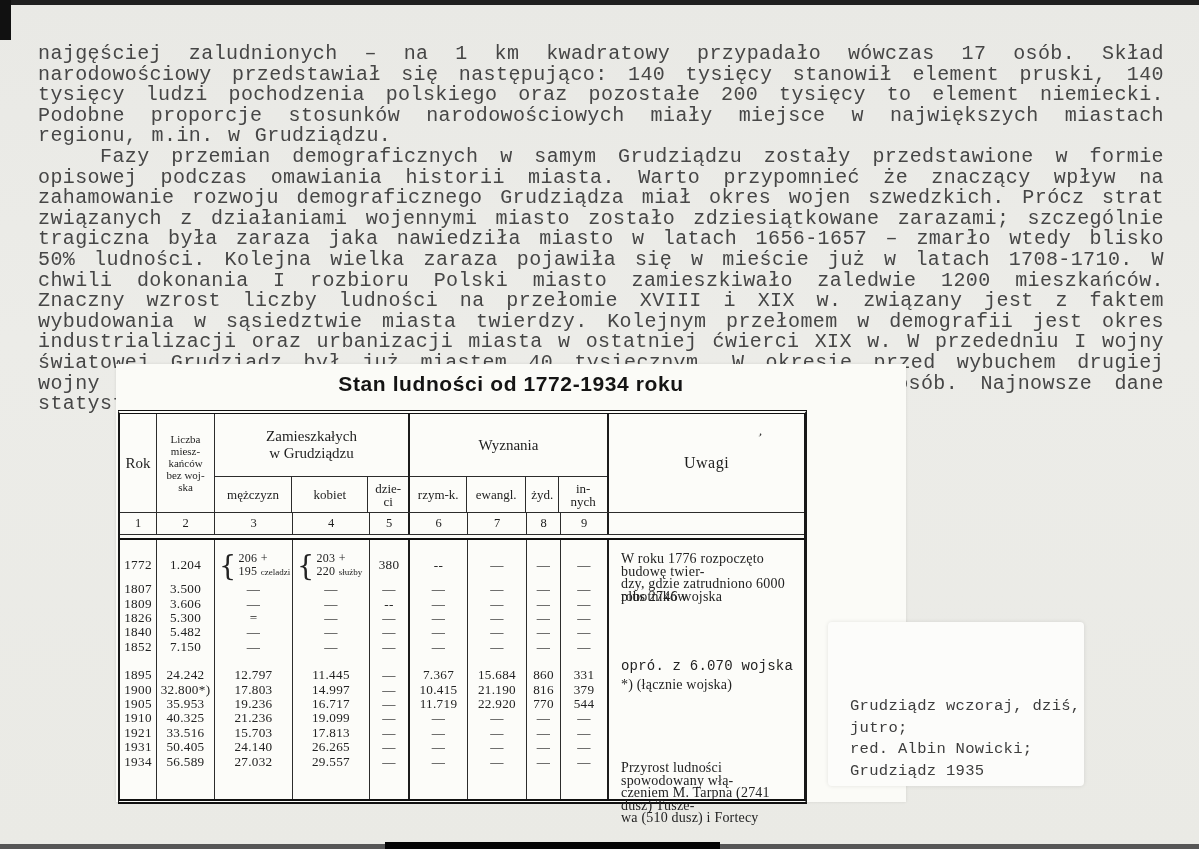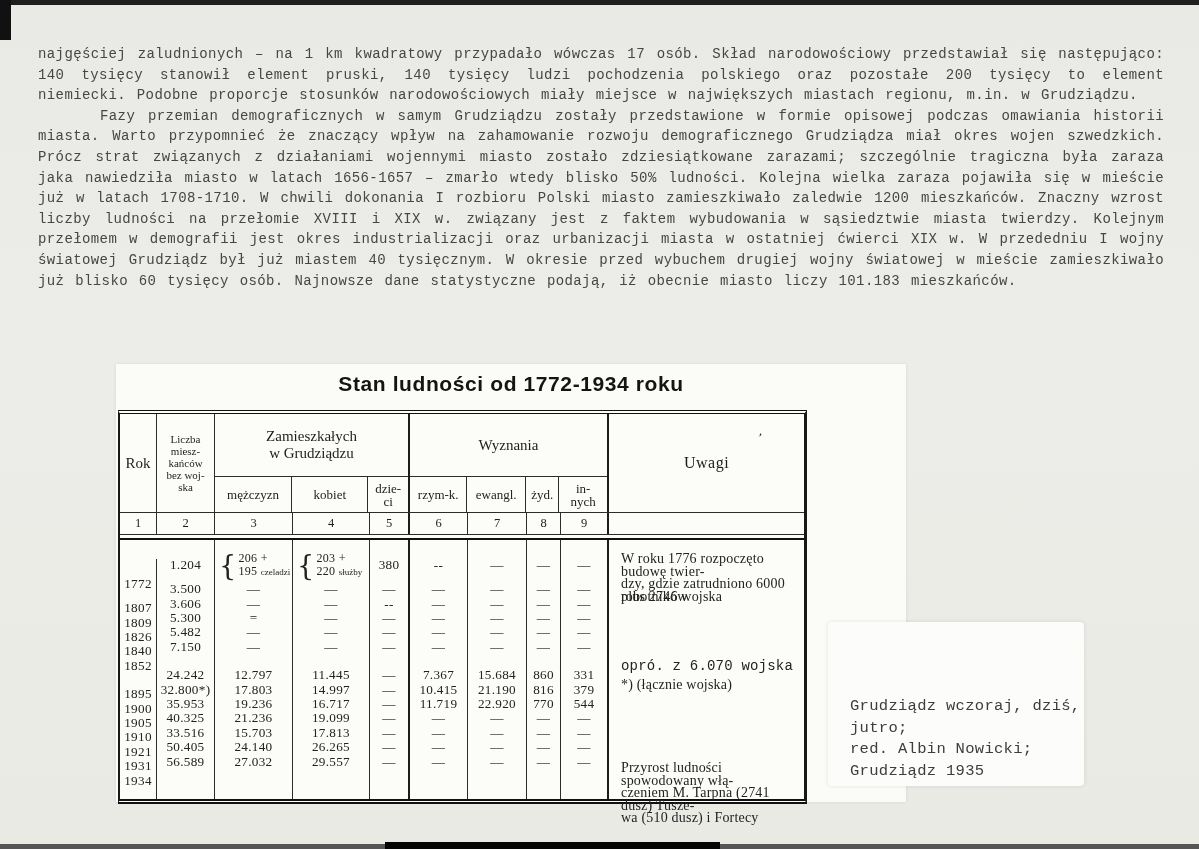--- a/index.html
+++ b/index.html
@@ -9,21 +9,21 @@
 
   
   .artifact-top{position:absolute;left:0;top:0;width:100%;height:5px;background:#1f1f1f;}
   .artifact-corner{position:absolute;left:0;top:0;width:11px;height:40px;background:#111;}
   .artifact-bottom{position:absolute;left:0;bottom:0;width:100%;height:5px;background:#565656;}
   .artifact-bottom-heavy{position:absolute;left:385px;bottom:0;width:335px;height:7px;background:#050505;}
 
   
   .text-block{position:absolute;left:38px;top:44px;width:1126px;color:#464646;
       font-family:"Liberation Mono","DejaVu Sans Mono",monospace;
-      font-size:14px;line-height:20.6px;letter-spacing:0.4px;word-spacing:2px;text-align:justify;}
+      font-size:20px;line-height:20.6px;letter-spacing:0.4px;word-spacing:2px;text-align:justify;}
   .text-block p{margin:0;}
   .text-block p.indent{text-indent:62px;}
 
   
   .panel{position:absolute;left:116px;top:364px;width:790px;height:438px;background:#fbfbf7;
          box-shadow:0 0 3px rgba(0,0,0,0.10);}
   .tbl-title{margin-top:8px;text-align:center;font-family:"Liberation Sans",sans-serif;
          font-weight:bold;font-size:21px;letter-spacing:0.6px;color:#141414;}
 
   .grid{position:absolute;left:2px;top:46px;width:689px;box-sizing:border-box;
@@ -143,21 +143,21 @@
         <div class="nc b1" style="width:58px">6</div>
         <div class="nc b1" style="width:59px">7</div>
         <div class="nc b1" style="width:34px">8</div>
         <div class="nc b2" style="width:48px">9</div>
         <div class="nc fill"></div>
       </div>
       <div class="sep"></div>
 
       <div class="data-area">
         <div id="value-cols" style="display:flex">
-            <div class="dcol b1" style="width: 37px; margin-top: 19px;">
+            <div class="dcol b1" style="width: 37px;">
               <div class="dcell tall">1772</div>
               <div class="dcell">1807</div>
               <div class="dcell">1809</div>
               <div class="dcell">1826</div>
               <div class="dcell">1840</div>
               <div class="dcell">1852</div>
               <div class="dcell gap">1895</div>
               <div class="dcell">1900</div>
               <div class="dcell">1905</div>
               <div class="dcell">1910</div>

